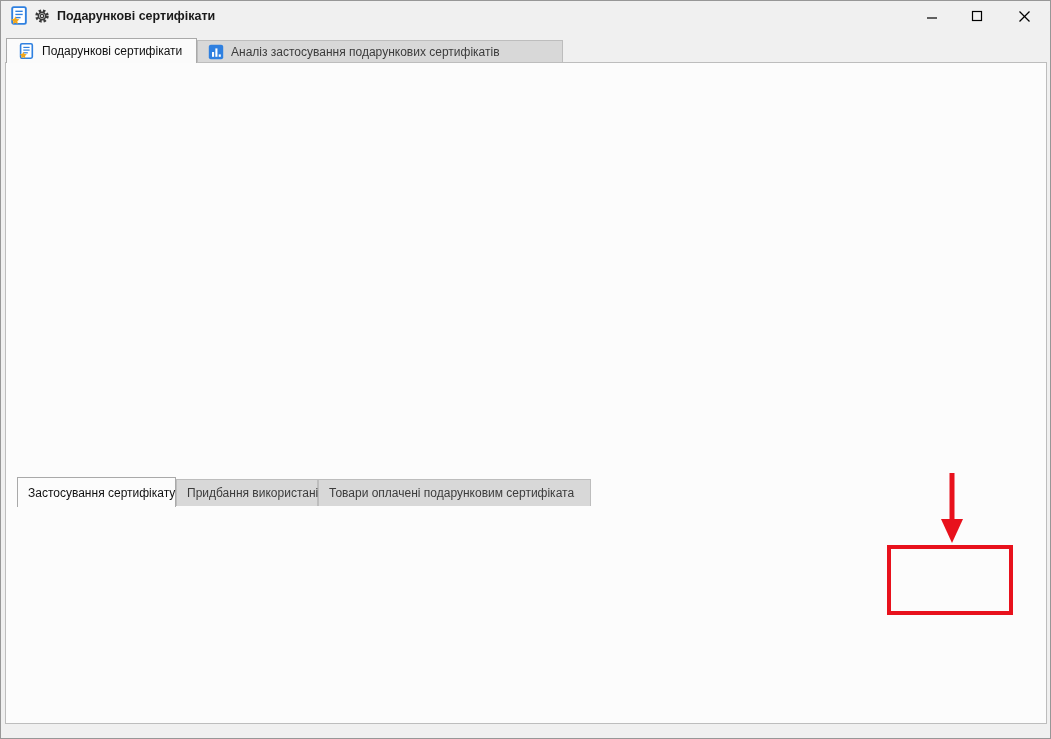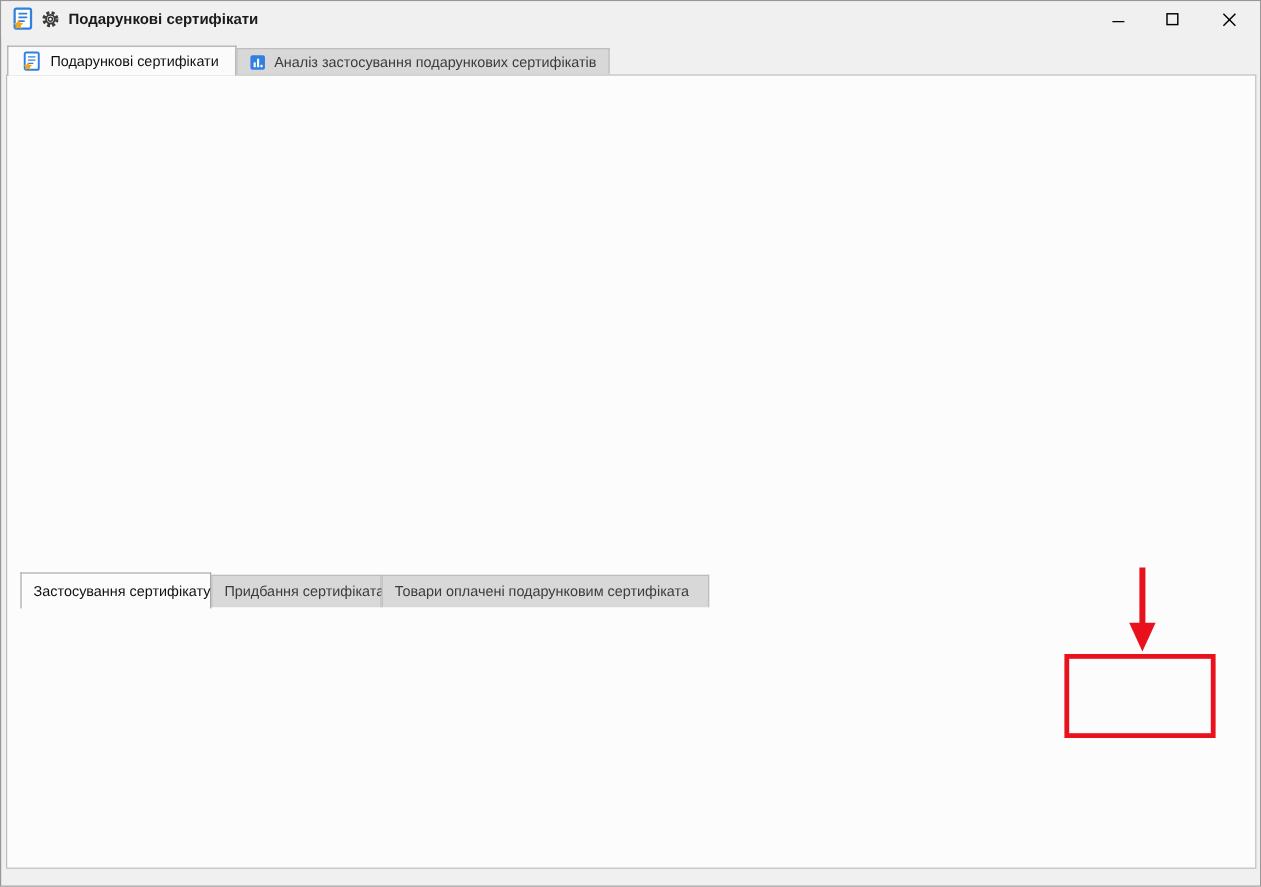--- a/index.html
+++ b/index.html
@@ -189,21 +189,21 @@
         </svg>
     </div>
   </div>
 
   <div class="tab active" style="left:5px;top:37px;height:25px;width:191px">
     <svg width="18" height="18">
         <use href="#i-docstar"></use>
       </svg>
     <span>Подарункові сертифікати</span>
   </div>
-  <div class="tab inactive" style="left:196px;top:39px;height:22px;width:311px">
+  <div class="tab inactive" style="left:196px;top:39px;height:22px;width:366px">
     <svg width="16" height="16">
         <use href="#i-chart"></use>
       </svg>
     <span>Аналіз застосування подарункових сертифікатів</span>
   </div>
 
   <div class="panel"></div>
 
   <div class="glabel" style="left:10px;top:68px">Період випуску</div>
   <div class="abs" style="left:212px;top:67px">
@@ -547,21 +547,21 @@
     <span>Як з грошима</span>
   </div>
 
   <div class="hline" style="left:5px;top:468px;width:1041px"></div>
 
   <div class="hline" style="left:5px;top:505px;width:1041px;background:#c3c3c3"></div>
   <div class="tab active" style="left:16px;top:476px;height:30px;width:159px;background:#fcfcfc;z-index:4">
     <span>Застосування сертифікату</span>
   </div>
   <div class="tab inactive" style="left:175px;top:478px;height:27px;width:142px;z-index:3">
-    <span>Придбання сертифіката</span>
+    <span>Придбання використані</span>
   </div>
   <div class="tab inactive" style="left:317px;top:478px;height:27px;width:273px;z-index:3">
     <span>Товари оплачені подарунковим сертифіката</span>
   </div>
   <div class="caption" style="left:390px;top:511px;width:200px">Застосування сертифікату</div>
 
   <div class="tbar" style="left:14px;top:520px;height:27px">
     <div class="ibox" style="position:relative;width:105px;height:24px">
       <span class="val"></span>
       <span class="spacer"></span>

